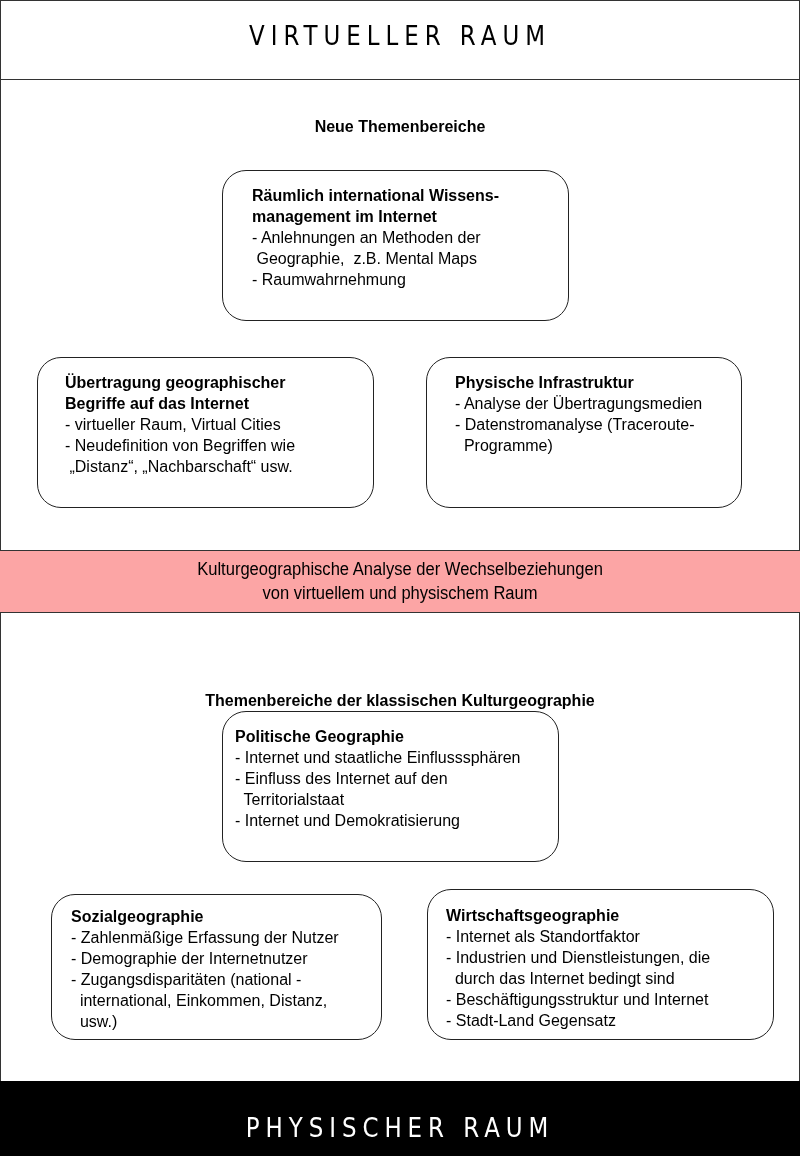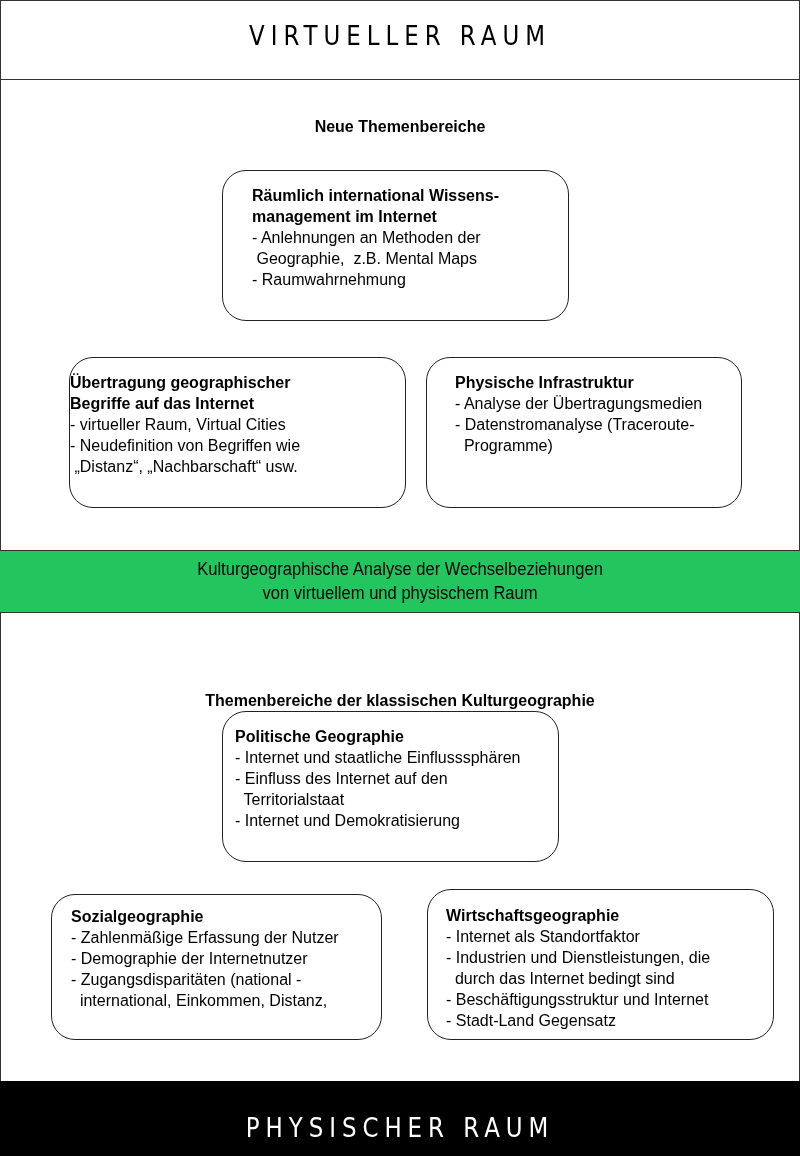--- a/index.html
+++ b/index.html
@@ -4,21 +4,21 @@
 <style>
   html, body { margin:0; padding:0; background:#fff; }
   body { width:800px; height:1156px; position:relative; overflow:hidden; font-family:"Liberation Sans", sans-serif; color:#000; }
   .frame { position:absolute; left:0; top:0; width:798px; height:1154px; border:1px solid #333; }
   .top-band { position:absolute; left:0; top:0; width:800px; height:80px; border-bottom:1px solid #333; box-sizing:border-box; }
   .top-title { position:absolute; left:0; width:800px; top:20px; text-align:center; font-family:"DejaVu Sans", sans-serif; font-size:27px; letter-spacing:7px; font-weight:normal; transform:scaleX(0.85); }
   .section-title { position:absolute; left:0; width:800px; text-align:center; font-weight:bold; font-size:16px; }
   .box { position:absolute; border:1.3px solid #222; border-radius:24px; box-sizing:border-box; background:#fff; font-size:16px; line-height:21px; padding:14px 0 0 0; }
   .box .t { font-weight:bold; display:block; white-space:pre; }
   .box .l { display:block; white-space:pre; }
-  .gray-band { position:absolute; left:0; top:550px; width:800px; height:63px; background:#22c55e; border-top:1px solid #333; border-bottom:1px solid #333; box-sizing:border-box; text-align:center; font-size:18px; line-height:24px; padding-top:6px; }
+  .gray-band { position:absolute; left:0; top:550px; width:800px; height:63px; background:#fca5a5; border-top:1px solid #333; border-bottom:1px solid #333; box-sizing:border-box; text-align:center; font-size:18px; line-height:24px; padding-top:6px; }
   .gray-band span { display:block; transform:scaleX(0.92); }
   .bottom-band { position:absolute; left:0; top:1081px; width:800px; height:75px; background:#000; }
   .bottom-title { position:absolute; left:0; width:800px; top:1112px; text-align:center; color:#fff; font-family:"DejaVu Sans", sans-serif; font-size:27px; letter-spacing:7px; transform:scaleX(0.85); }
 </style>
 </head>
 <body>
 
 <div class="frame"></div>
 
 <div class="top-band">
@@ -28,21 +28,21 @@
 <div class="section-title" style="top:118px;">Neue Themenbereiche</div>
 
 <div class="box" style="left:222px; top:170px; width:347px; height:151px; padding-left:29px;">
   <span class="t">Räumlich international Wissens-</span>
   <span class="t">management im Internet</span>
   <span class="l">- Anlehnungen an Methoden der</span>
   <span class="l"> Geographie,  z.B. Mental Maps</span>
   <span class="l">- Raumwahrnehmung</span>
 </div>
 
-<div class="box" style="left:37px; top:357px; width:337px; height:151px; margin-left:32px;">
+<div class="box" style="left:37px; top:357px; width:337px; height:151px; padding-left:27px;">
   <span class="t">Übertragung geographischer</span>
   <span class="t">Begriffe auf das Internet</span>
   <span class="l">- virtueller Raum, Virtual Cities</span>
   <span class="l">- Neudefinition von Begriffen wie</span>
   <span class="l"> „Distanz“, „Nachbarschaft“ usw.</span>
 </div>
 
 <div class="box" style="left:426px; top:357px; width:316px; height:151px; padding-left:28px;">
   <span class="t">Physische Infrastruktur</span>
   <span class="l">- Analyse der Übertragungsmedien</span>
@@ -64,20 +64,21 @@
   <span class="l">  Territorialstaat</span>
   <span class="l">- Internet und Demokratisierung</span>
 </div>
 
 <div class="box" style="left:51px; top:894px; width:331px; height:146px; padding-left:19px; padding-top:11px;">
   <span class="t">Sozialgeographie</span>
   <span class="l">- Zahlenmäßige Erfassung der Nutzer</span>
   <span class="l">- Demographie der Internetnutzer</span>
   <span class="l">- Zugangsdisparitäten (national -</span>
   <span class="l">  international, Einkommen, Distanz,</span>
+  <span class="l">  usw.)</span>
 </div>
 
 <div class="box" style="left:427px; top:889px; width:347px; height:151px; padding-left:18px; padding-top:15px;">
   <span class="t">Wirtschaftsgeographie</span>
   <span class="l">- Internet als Standortfaktor</span>
   <span class="l">- Industrien und Dienstleistungen, die</span>
   <span class="l">  durch das Internet bedingt sind</span>
   <span class="l">- Beschäftigungsstruktur und Internet</span>
   <span class="l">- Stadt-Land Gegensatz</span>
 </div>

